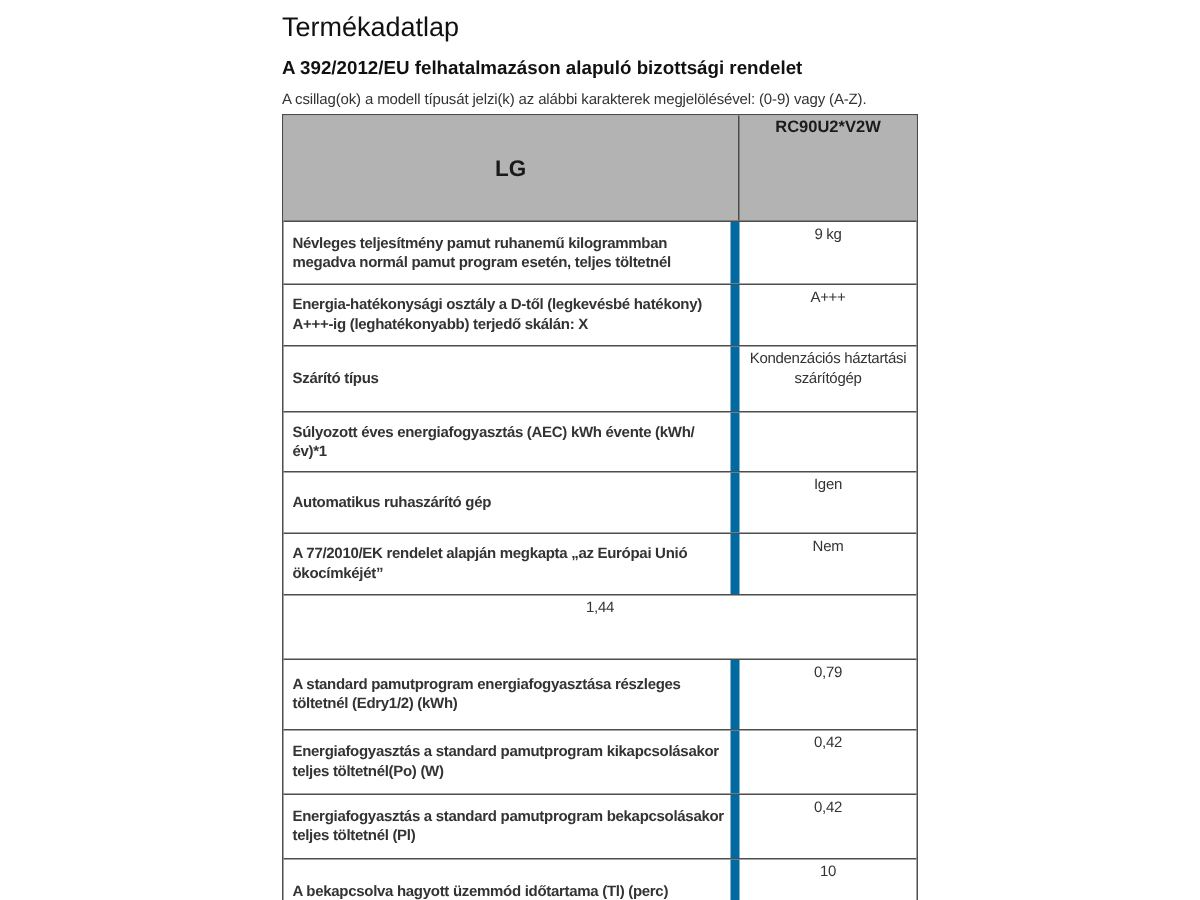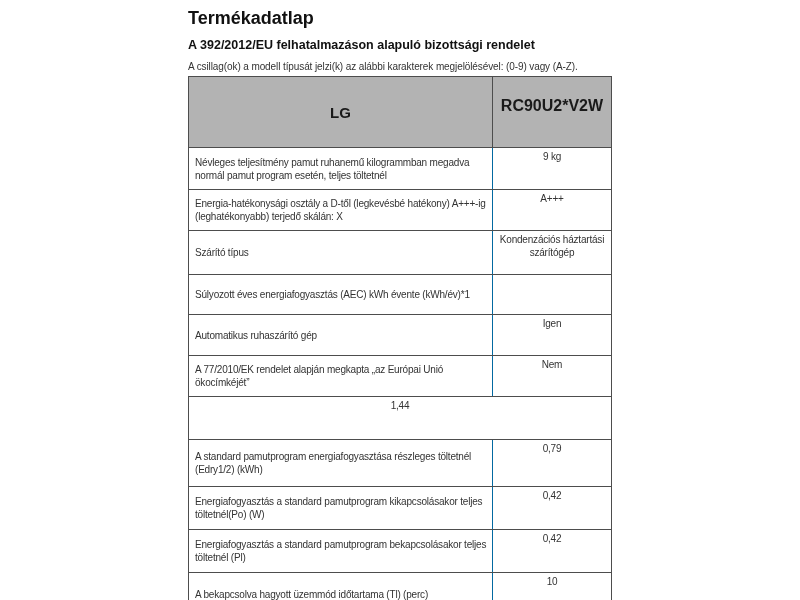--- a/index.html
+++ b/index.html
@@ -11,21 +11,21 @@
     color: #333333;
   }
   .page {
     width: 424px;
     margin: 0 auto;
     padding-top: 8px;
   }
   .title {
     font-size: 18px;
     line-height: 21px;
-    font-weight: bold;
+    font-weight: normal;
     color: #111111;
     margin-bottom: 9px;
   }
   .reg-heading {
     font-size: 12.5px;
     line-height: 15px;
     font-weight: bold;
     color: #111111;
     margin-bottom: 8px;
   }
@@ -54,40 +54,41 @@
     justify-content: center;
     font-weight: bold;
     font-size: 15px;
     color: #1a1a1a;
   }
   .th-model {
     flex: 1;
     display: flex;
     align-items: flex-start;
     justify-content: center;
-    padding-top: 20px;
+    padding-top: 2px;
     font-weight: bold;
-    font-size: 16px;
+    font-size: 11px;
     color: #1a1a1a;
   }
   .row {
     display: flex;
     border-bottom: 1px solid #4d4d4d;
   }
   .row:last-child { border-bottom: 1px solid #4d4d4d; }
   .cell-label {
     width: 304px;
-    border-right: 1px solid #0369a1;
+    border-right: 6px solid #0369a1;
     display: flex;
     align-items: center;
     padding: 3px 4px 3px 6px;
     font-size: 10px;
     line-height: 13px;
     letter-spacing: -0.2px;
     color: #333333;
+    font-weight: bold;
   }
   .cell-value {
     flex: 1;
     display: flex;
     align-items: flex-start;
     justify-content: center;
     text-align: center;
     padding: 2px 3px;
     font-size: 10px;
     line-height: 13px;

